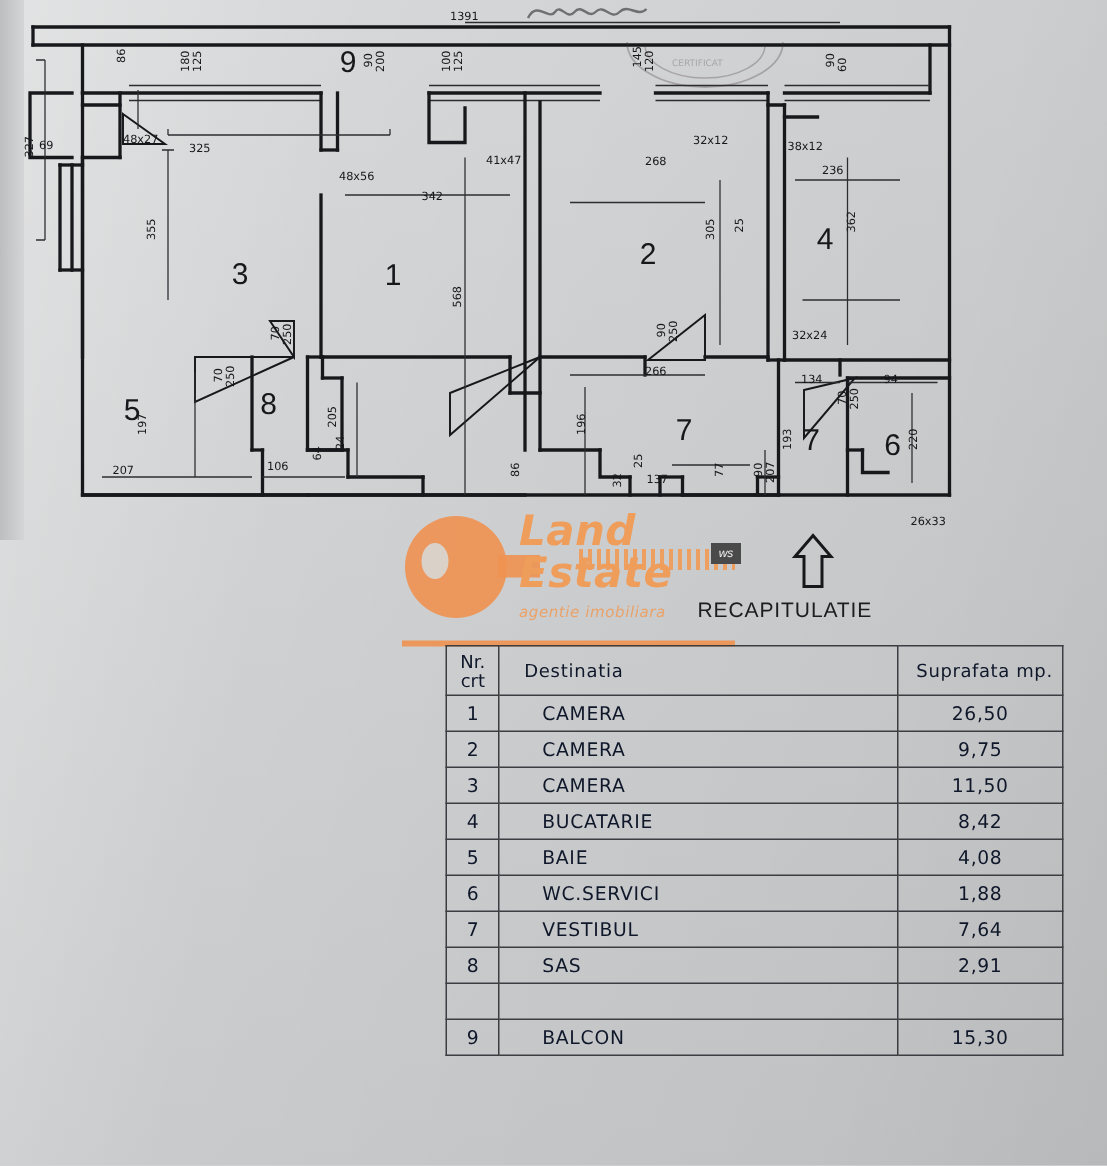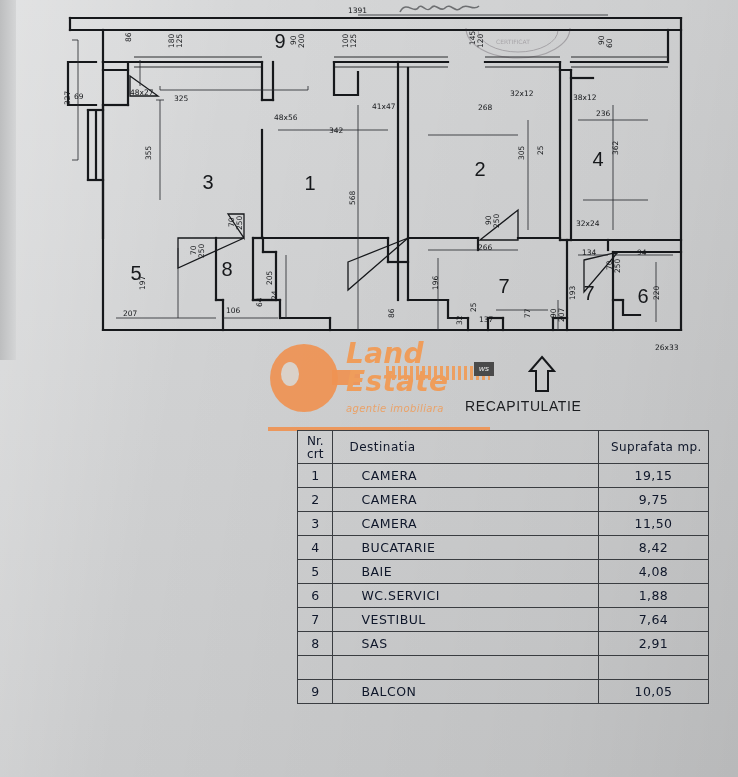--- a/index.html
+++ b/index.html
@@ -12,21 +12,21 @@
   }
   
   #scan-bg{position:absolute;inset:0;
     background:
       linear-gradient(100deg,rgba(255,255,255,.30) 0%,rgba(255,255,255,0) 28%,rgba(0,0,0,.045) 78%,rgba(0,0,0,.085) 100%),
       linear-gradient(#d6d7d8,#cfd0d1 55%,#c9cacb);
     }
   #paper-left-edge{position:absolute;left:0;top:0;width:16px;height:360px;
      background:linear-gradient(90deg,#bdbebf,#d4d5d6);}
 
-  .plan{position:absolute;left:0;top:0;width:593px;height:350px;padding-left:48px;}
+  .plan{position:absolute;left:0;top:0;width:593px;height:350px;}
   .plan svg{display:block;}
 
   
   #watermark{position:absolute;left:268px;top:336px;width:230px;height:96px;}
   #wm-key{position:absolute;left:0;top:4px;width:92px;height:76px;}
   #wm-text{position:absolute;left:78px;top:4px;width:160px;}
   .wm-title{font-family:"DejaVu Sans",sans-serif;font-style:italic;font-weight:bold;
     font-size:28px;color:#ef9d5b;letter-spacing:.3px;line-height:1;}
   .wm-sub{font-family:"DejaVu Sans",sans-serif;font-style:italic;font-size:10px;
     color:#eaa268;margin-top:7px;letter-spacing:.4px;}
@@ -311,21 +311,21 @@
         <div>crt</div>
       </td>
       <td class="c-dest hdr-dest">Destinatia</td>
       <td class="c-supr hdr-supr">Suprafata mp.</td>
     </tr>
   </thead>
   <tbody id="recap-body">
       <tr>
         <td class="c-nr">1</td>
         <td class="c-dest">CAMERA</td>
-        <td class="c-supr nums">19,15</td>
+        <td class="c-supr nums">26,50</td>
       </tr>
       <tr>
         <td class="c-nr">2</td>
         <td class="c-dest">CAMERA</td>
         <td class="c-supr nums">9,75</td>
       </tr>
       <tr>
         <td class="c-nr">3</td>
         <td class="c-dest">CAMERA</td>
         <td class="c-supr nums">11,50</td>
@@ -356,16 +356,16 @@
         <td class="c-supr nums">2,91</td>
       </tr>
       <tr class="spacer">
         <td class="c-nr"></td>
         <td class="c-dest"></td>
         <td class="c-supr"></td>
       </tr>
       <tr class="total">
         <td class="c-nr">9</td>
         <td class="c-dest">BALCON</td>
-        <td class="c-supr nums">10,05</td>
+        <td class="c-supr nums">15,30</td>
       </tr>
     </tbody>
 </table>
 
 </body></html>

